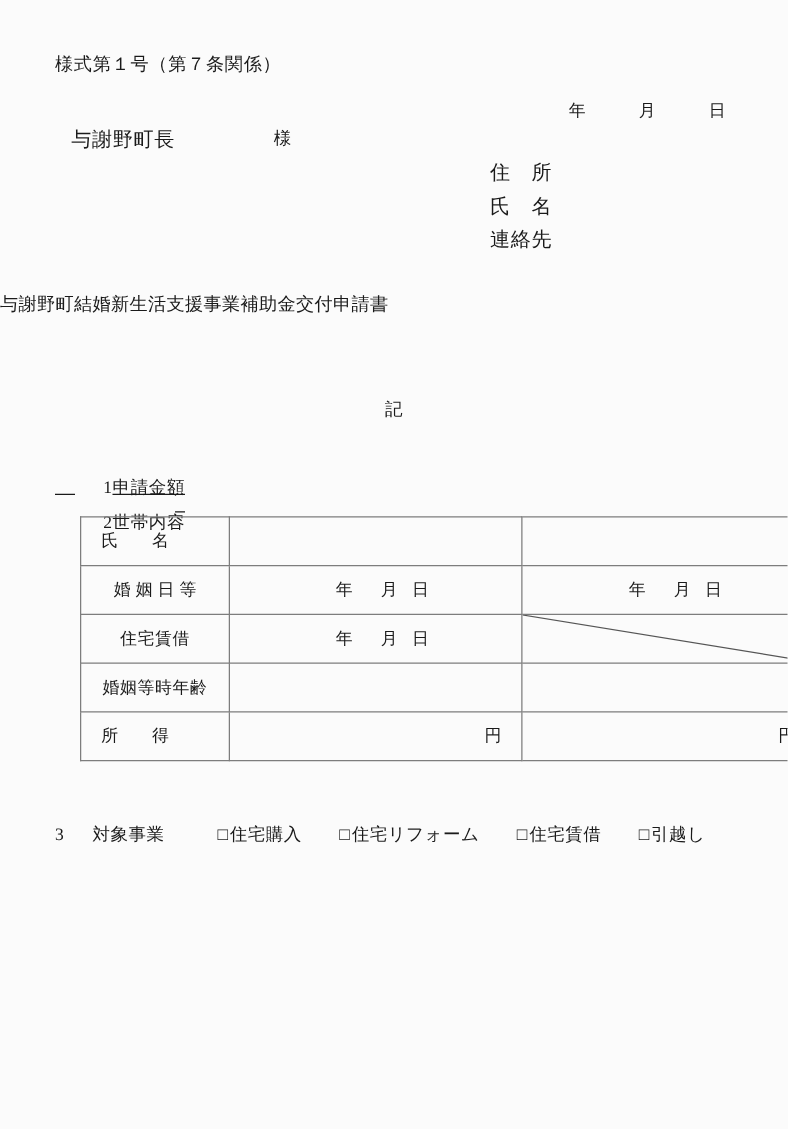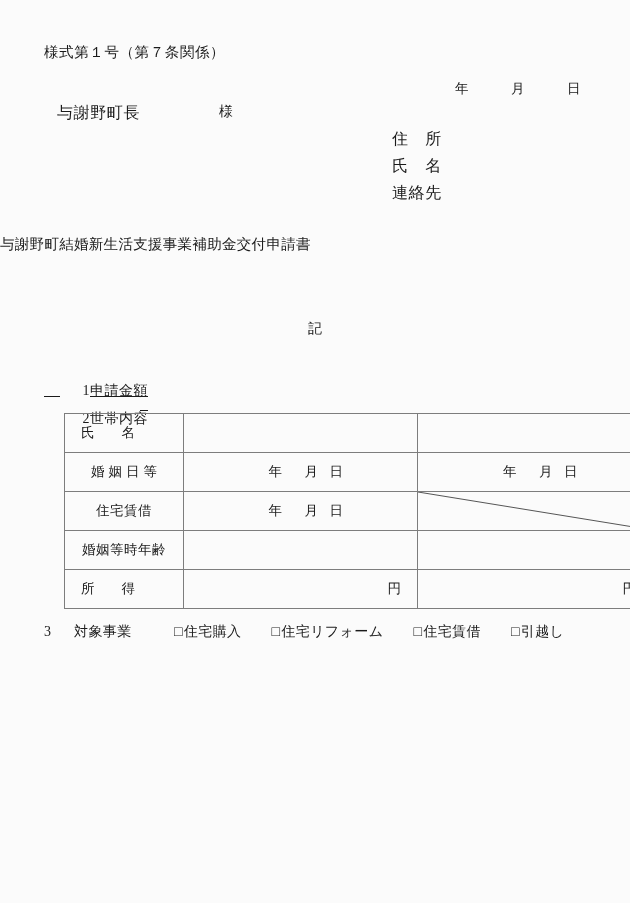--- a/index.html
+++ b/index.html
@@ -138,21 +138,21 @@
   .targets {
     position: absolute;
     left: 44px;
     top: 623px;
     font-size: 14px;
     white-space: nowrap;
     letter-spacing: 0.4px;
   }
   .targets .num  { display: inline-block; width: 30px; }
   .targets .lead { display: inline-block; width: 100px; }
-  .targets .opt  { display: inline-block; margin-right: 30px; }
+  .targets .opt  { display: inline-block; margin-right: 30px; margin-top: 36px; }
   .targets .box  { margin-right: 1px; }
 </style>
 </head>
 <body>
 
 <div class="page">
 
   <div class="abs form-no">様式第１号（第７条関係）</div>
 
   <div class="abs date-line">年　　　月　　　日</div>

